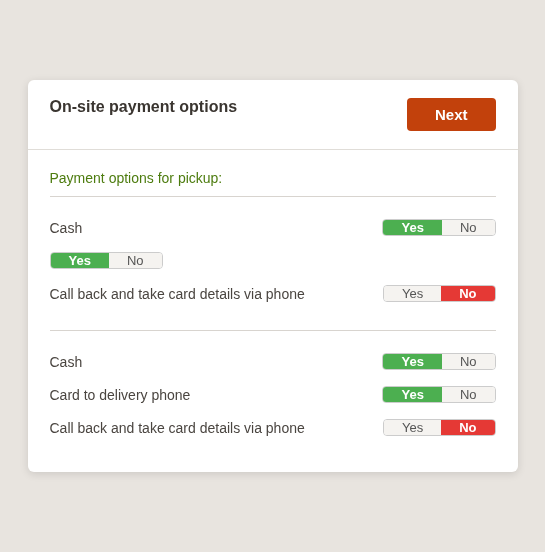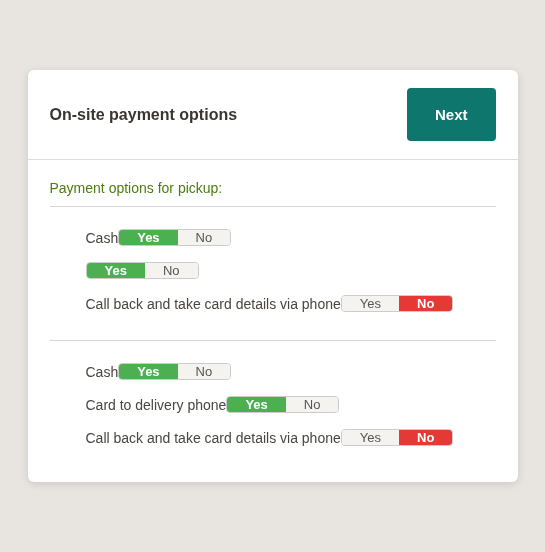--- a/index.html
+++ b/index.html
@@ -17,38 +17,37 @@
     .card {
       background: #fff;
       border-radius: 6px;
       box-shadow: 0 2px 8px rgba(0,0,0,0.12);
       width: 490px;
       overflow: hidden;
     }
 
     .card-header {
       display: flex;
-      align-items: center;
       justify-content: space-between;
       padding: 18px 22px;
       border-bottom: 1px solid #e0ddd8;
     }
 
     .card-title {
       font-size: 16px;
       font-weight: bold;
       color: #3a3530;
     }
 
     .btn-next {
-      background-color: #0f766e;
+      background-color: #c2410c;
       color: #fff;
       border: none;
       border-radius: 4px;
-      padding: 18px 28px;
+      padding: 8px 28px;
       font-size: 15px;
       cursor: pointer;
       font-weight: bold;
     }
 
     .card-body {
       padding: 20px 22px 28px;
     }
 
     .section-title {
@@ -60,22 +59,22 @@
 
     .divider {
       border: none;
       border-top: 1px solid #d8d4cf;
       margin-bottom: 14px;
     }
 
     .option-row {
       display: flex;
       align-items: center;
+      justify-content: space-between;
       padding: 8px 0;
-      margin-left: 36px;
     }
 
     .option-label {
       font-size: 14px;
       color: #4a4540;
     }
 
     .toggle-group {
       display: flex;
       border: 1px solid #ccc;

